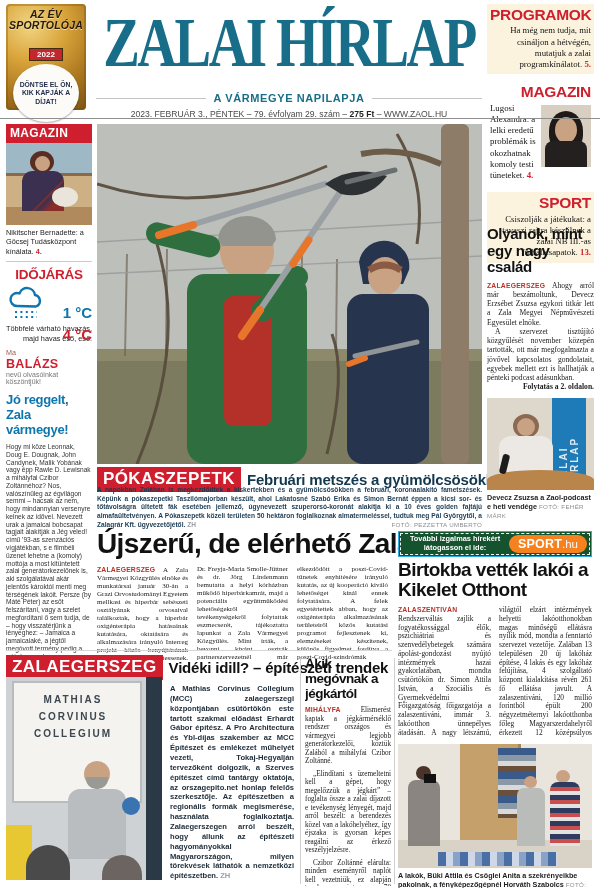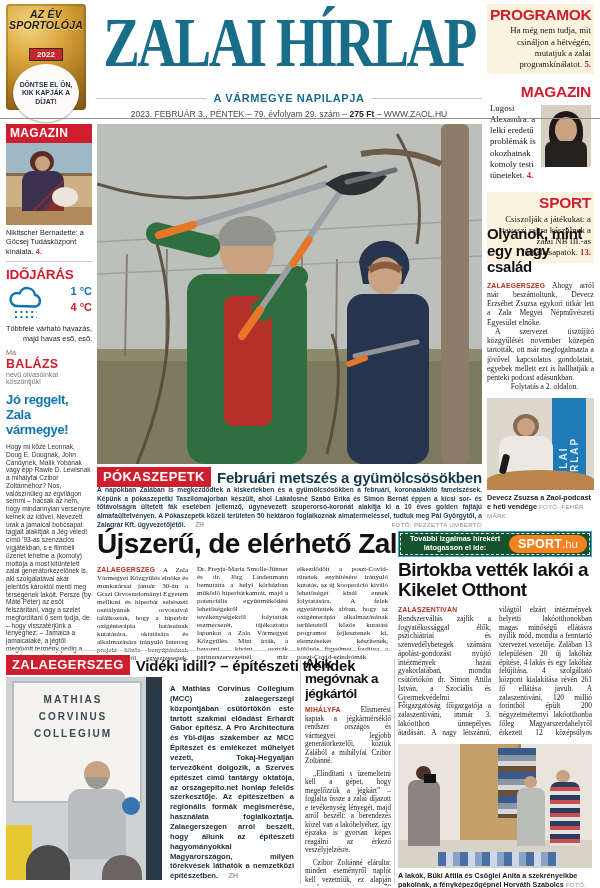--- a/index.html
+++ b/index.html
@@ -41,50 +41,50 @@
   .rail-photo{float:right;width:50px;height:62px;margin:2px 0 2px 4px;position:relative;overflow:hidden;
               background:linear-gradient(180deg,#d8cfc2 0 100%);}
 
   
   .sidebar{left:6px;top:124px;width:86px;height:532px;overflow:hidden;}
   .sb-maghead{background:#cf1f2e;color:#fff;font-size:12px;font-weight:800;padding:2px 4px 3px;letter-spacing:.3px;}
   .sb-photo{position:relative;height:82px;overflow:hidden;
             background:linear-gradient(180deg,#9fb8c6 0 38%,#cdb083 38% 78%,#b08a5c 78% 100%);}
   .sb-caption{font-size:7.3px;line-height:1.3;margin-top:3px;color:#222;}
   .sb-div{height:1px;background:#cccccc;margin:5px 0;}
-  .sb-wtitle{color:#cf1f2e;font-size:13.5px;font-weight:800;text-align:left;letter-spacing:-.3px;}
+  .sb-wtitle{color:#cf1f2e;font-size:13.5px;font-weight:800;text-align:center;letter-spacing:-.3px;}
   .sb-wrow{position:relative;height:40px;margin-top:2px;}
-  .sb-temps{position:absolute;right:0;top:0;text-align:center;font-size:11px;font-weight:800;line-height:1.45;}
+  .sb-temps{position:absolute;right:0;top:18px;text-align:center;font-size:15px;font-weight:800;line-height:1.45;}
   .t-low{color:#0f75ad;} .t-high{color:#cf1f2e;}
   .sb-forecast{font-size:7.3px;line-height:1.3;text-align:right;color:#222;}
   .sb-ma{margin-top:5px;font-size:7.2px;color:#a15b4f;}
   .sb-name{color:#cf1f2e;font-size:12.5px;font-weight:800;letter-spacing:.3px;}
   .sb-namesuffix{font-size:7px;color:#777;}
   .sb-greet{margin-top:8px;color:#0f75ad;font-size:13px;font-weight:800;line-height:1.12;letter-spacing:-.3px;}
   .sb-opinion{margin-top:6px;font-size:6.6px;line-height:1.18;color:#333;}
 
   
   .hero-photo{left:97px;top:124px;width:385px;height:340px;overflow:hidden;}
   .tagrow{display:flex;align-items:center;gap:6px;}
-  .tag-red{background:#cf1f2e;color:#fff;font-size:13px;font-weight:800;padding:2px 6px 3px;letter-spacing:.4px;flex:0 0 auto;}
+  .tag-red{background:#cf1f2e;color:#fff;font-size:17px;font-weight:800;padding:2px 6px 3px;letter-spacing:.4px;flex:0 0 auto;}
   .tag-hl{font-size:15px;font-weight:800;color:#14384e;letter-spacing:-.2px;white-space:nowrap;}
   .hero-tagrow{left:97px;top:467px;width:385px;}
   .hero-caption{left:97px;top:486px;width:385px;font-size:6.6px;font-weight:700;color:#1b3a52;
                 line-height:1.32;text-align:justify;position:absolute;}
-  .sig{color:#9aa0a6;font-weight:800;margin-left:8px;}
+  .sig{color:#9aa0a6;font-weight:800;}
   .credit{font-size:6.2px;color:#8e8e8e;font-weight:400;letter-spacing:.3px;text-transform:uppercase;}
   .credit-br{position:absolute;right:0;bottom:0;background:#fff;padding-left:4px;}
 
   
   .a1{left:97px;top:528px;width:291px;}
   .a1 .hl{font-size:28px;font-weight:800;letter-spacing:-.6px;color:#111;white-space:nowrap;}
   .a1-body{margin-top:6px;height:98px;overflow:hidden;column-count:3;column-gap:9px;
            font-family:"Liberation Serif",serif;font-size:7px;line-height:1.14;text-align:justify;color:#1a1a1a;}
   .lead{font-family:"Liberation Sans",sans-serif;color:#b5342a;font-weight:800;font-size:6.8px;letter-spacing:.2px;}
-  .cont{display:block;text-align:center;}
+  .cont{display:block;text-align:right;font-weight:bold;}
 
   
   .rail-mid{left:487px;top:226px;width:107px;height:300px;overflow:hidden;}
   .oly-hl{font-size:15px;font-weight:700;line-height:1.1;color:#111;letter-spacing:-.3px;}
   .oly-body{margin-top:5px;font-family:"Liberation Serif",serif;font-size:7.6px;line-height:1.22;
             text-align:justify;color:#1a1a1a;}
   .indent{text-indent:8px;margin:0;}
   .p0{margin:0;}
   .podcast-photo{position:relative;margin-top:6px;width:107px;height:92px;overflow:hidden;background:#ded7cb;}
   .pod-caption{margin-top:3px;font-size:7.2px;font-weight:700;line-height:1.25;color:#222;}

